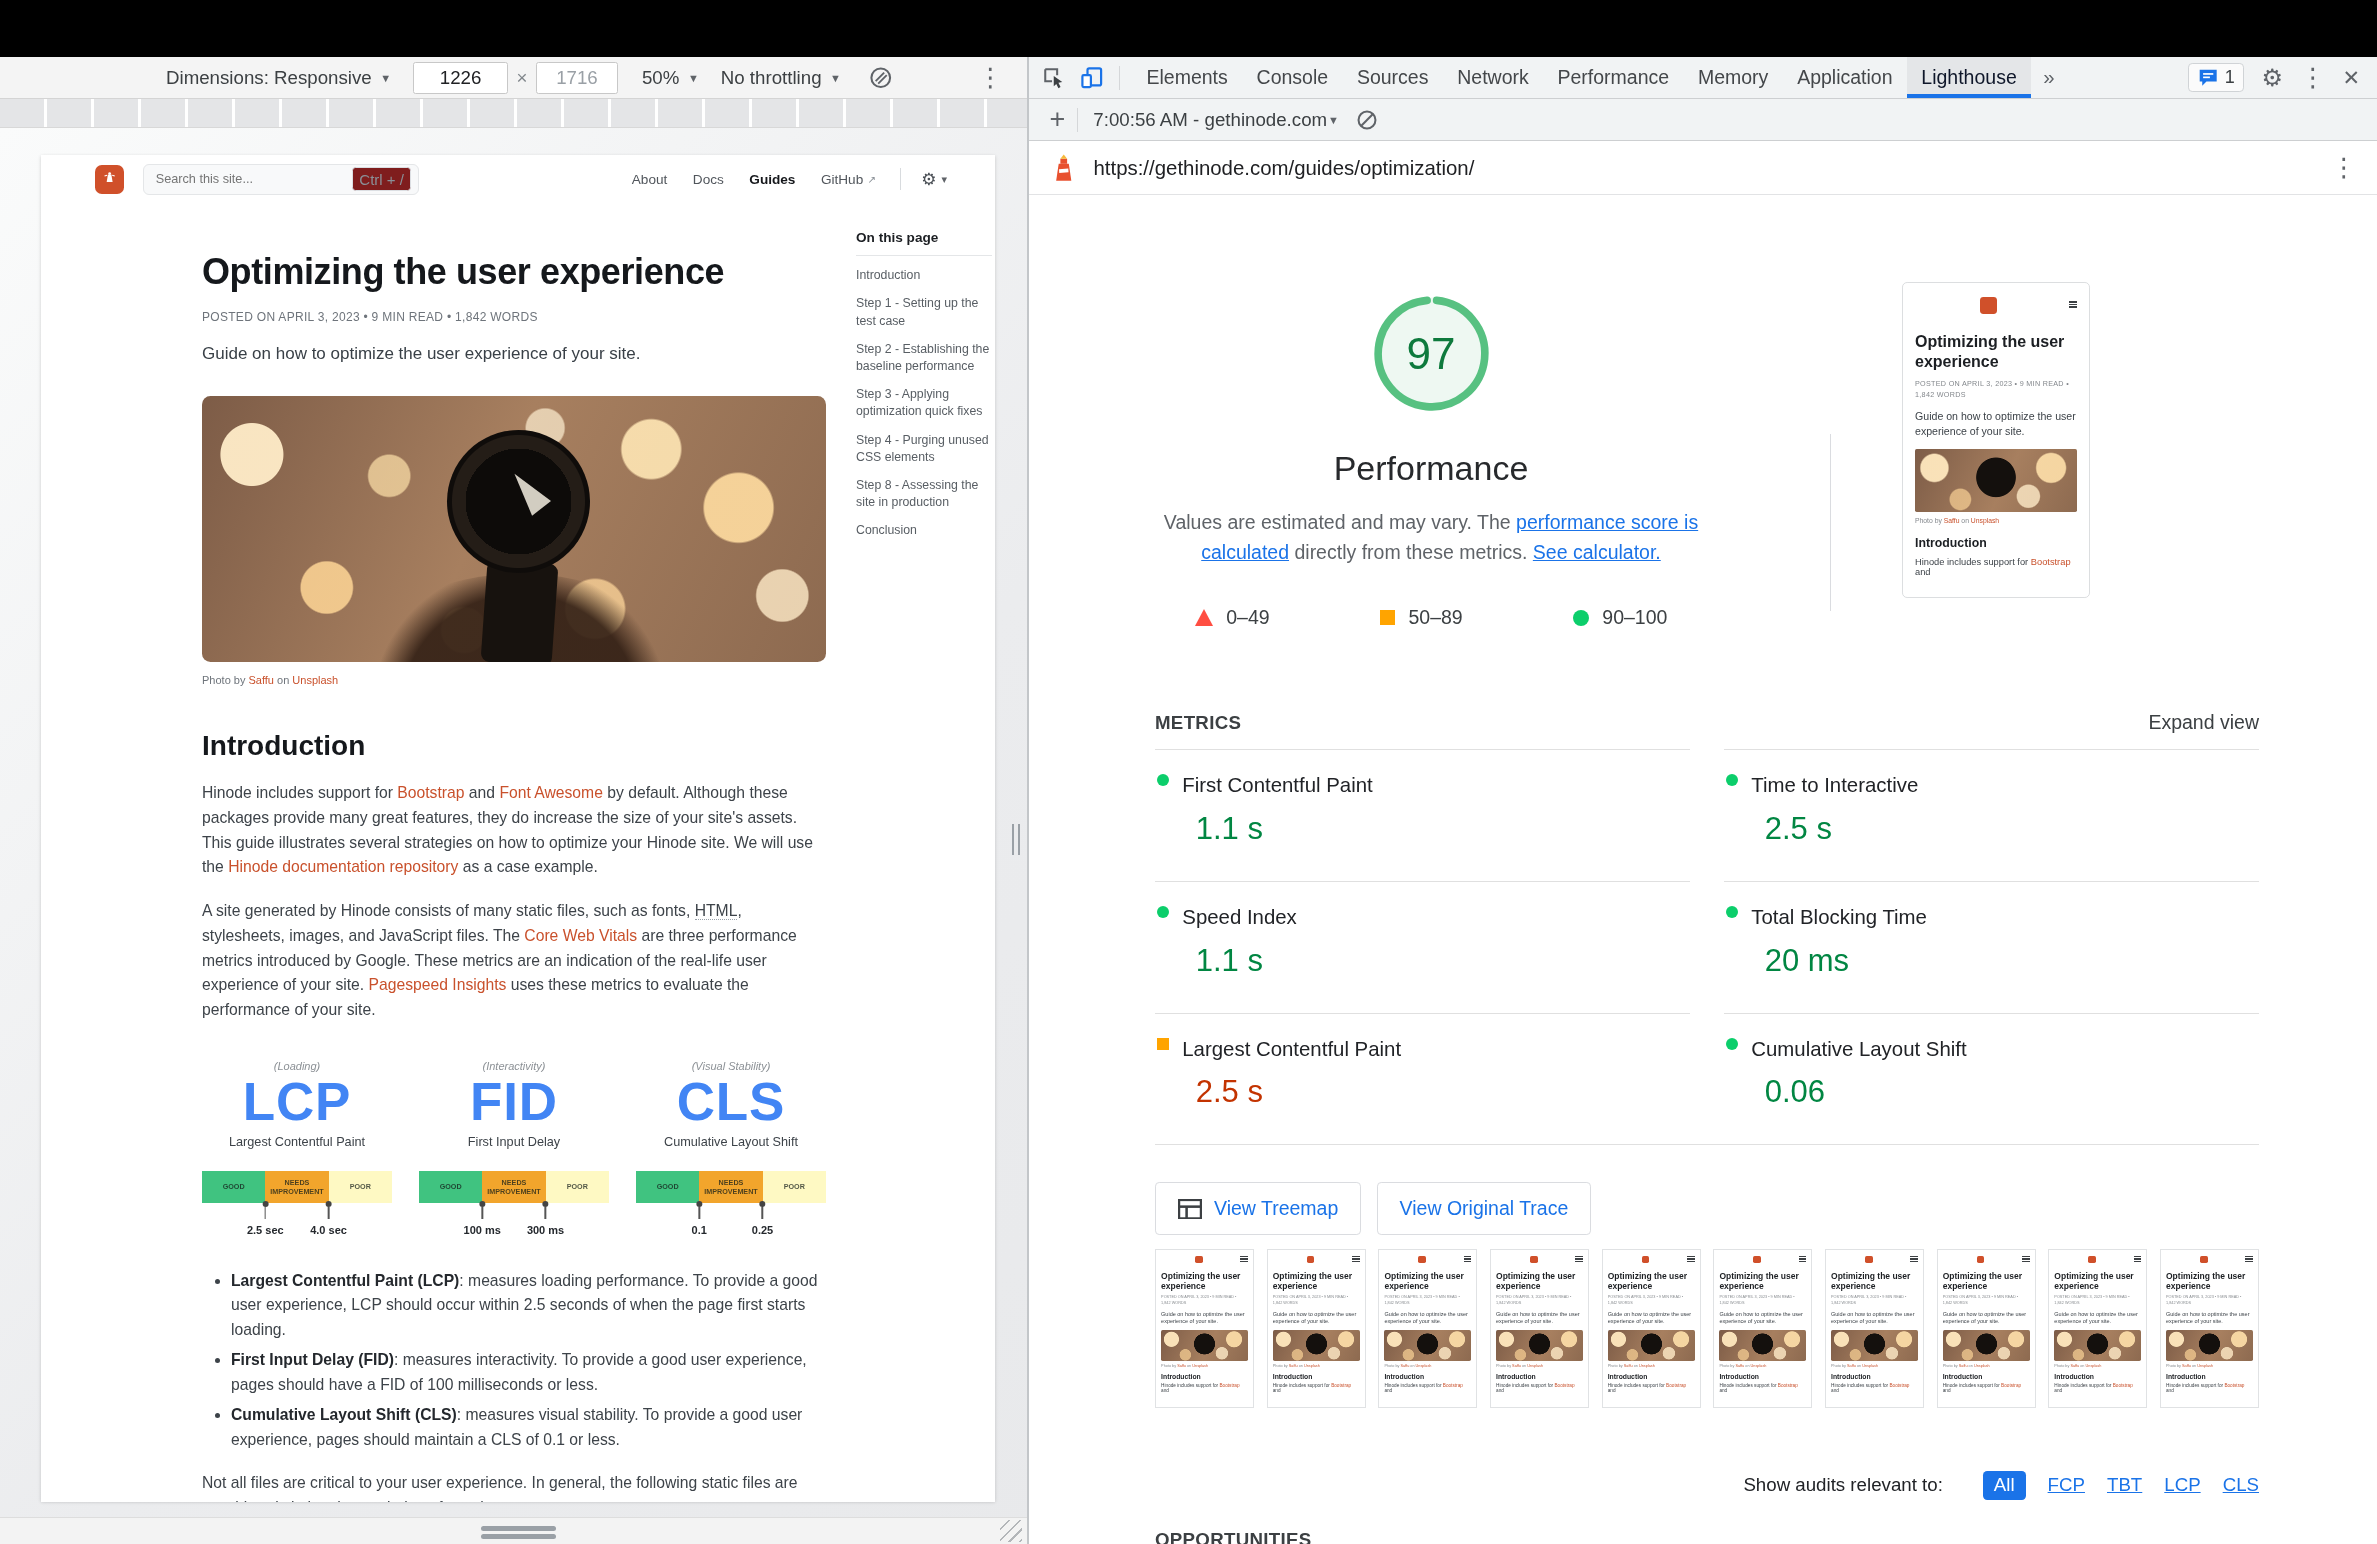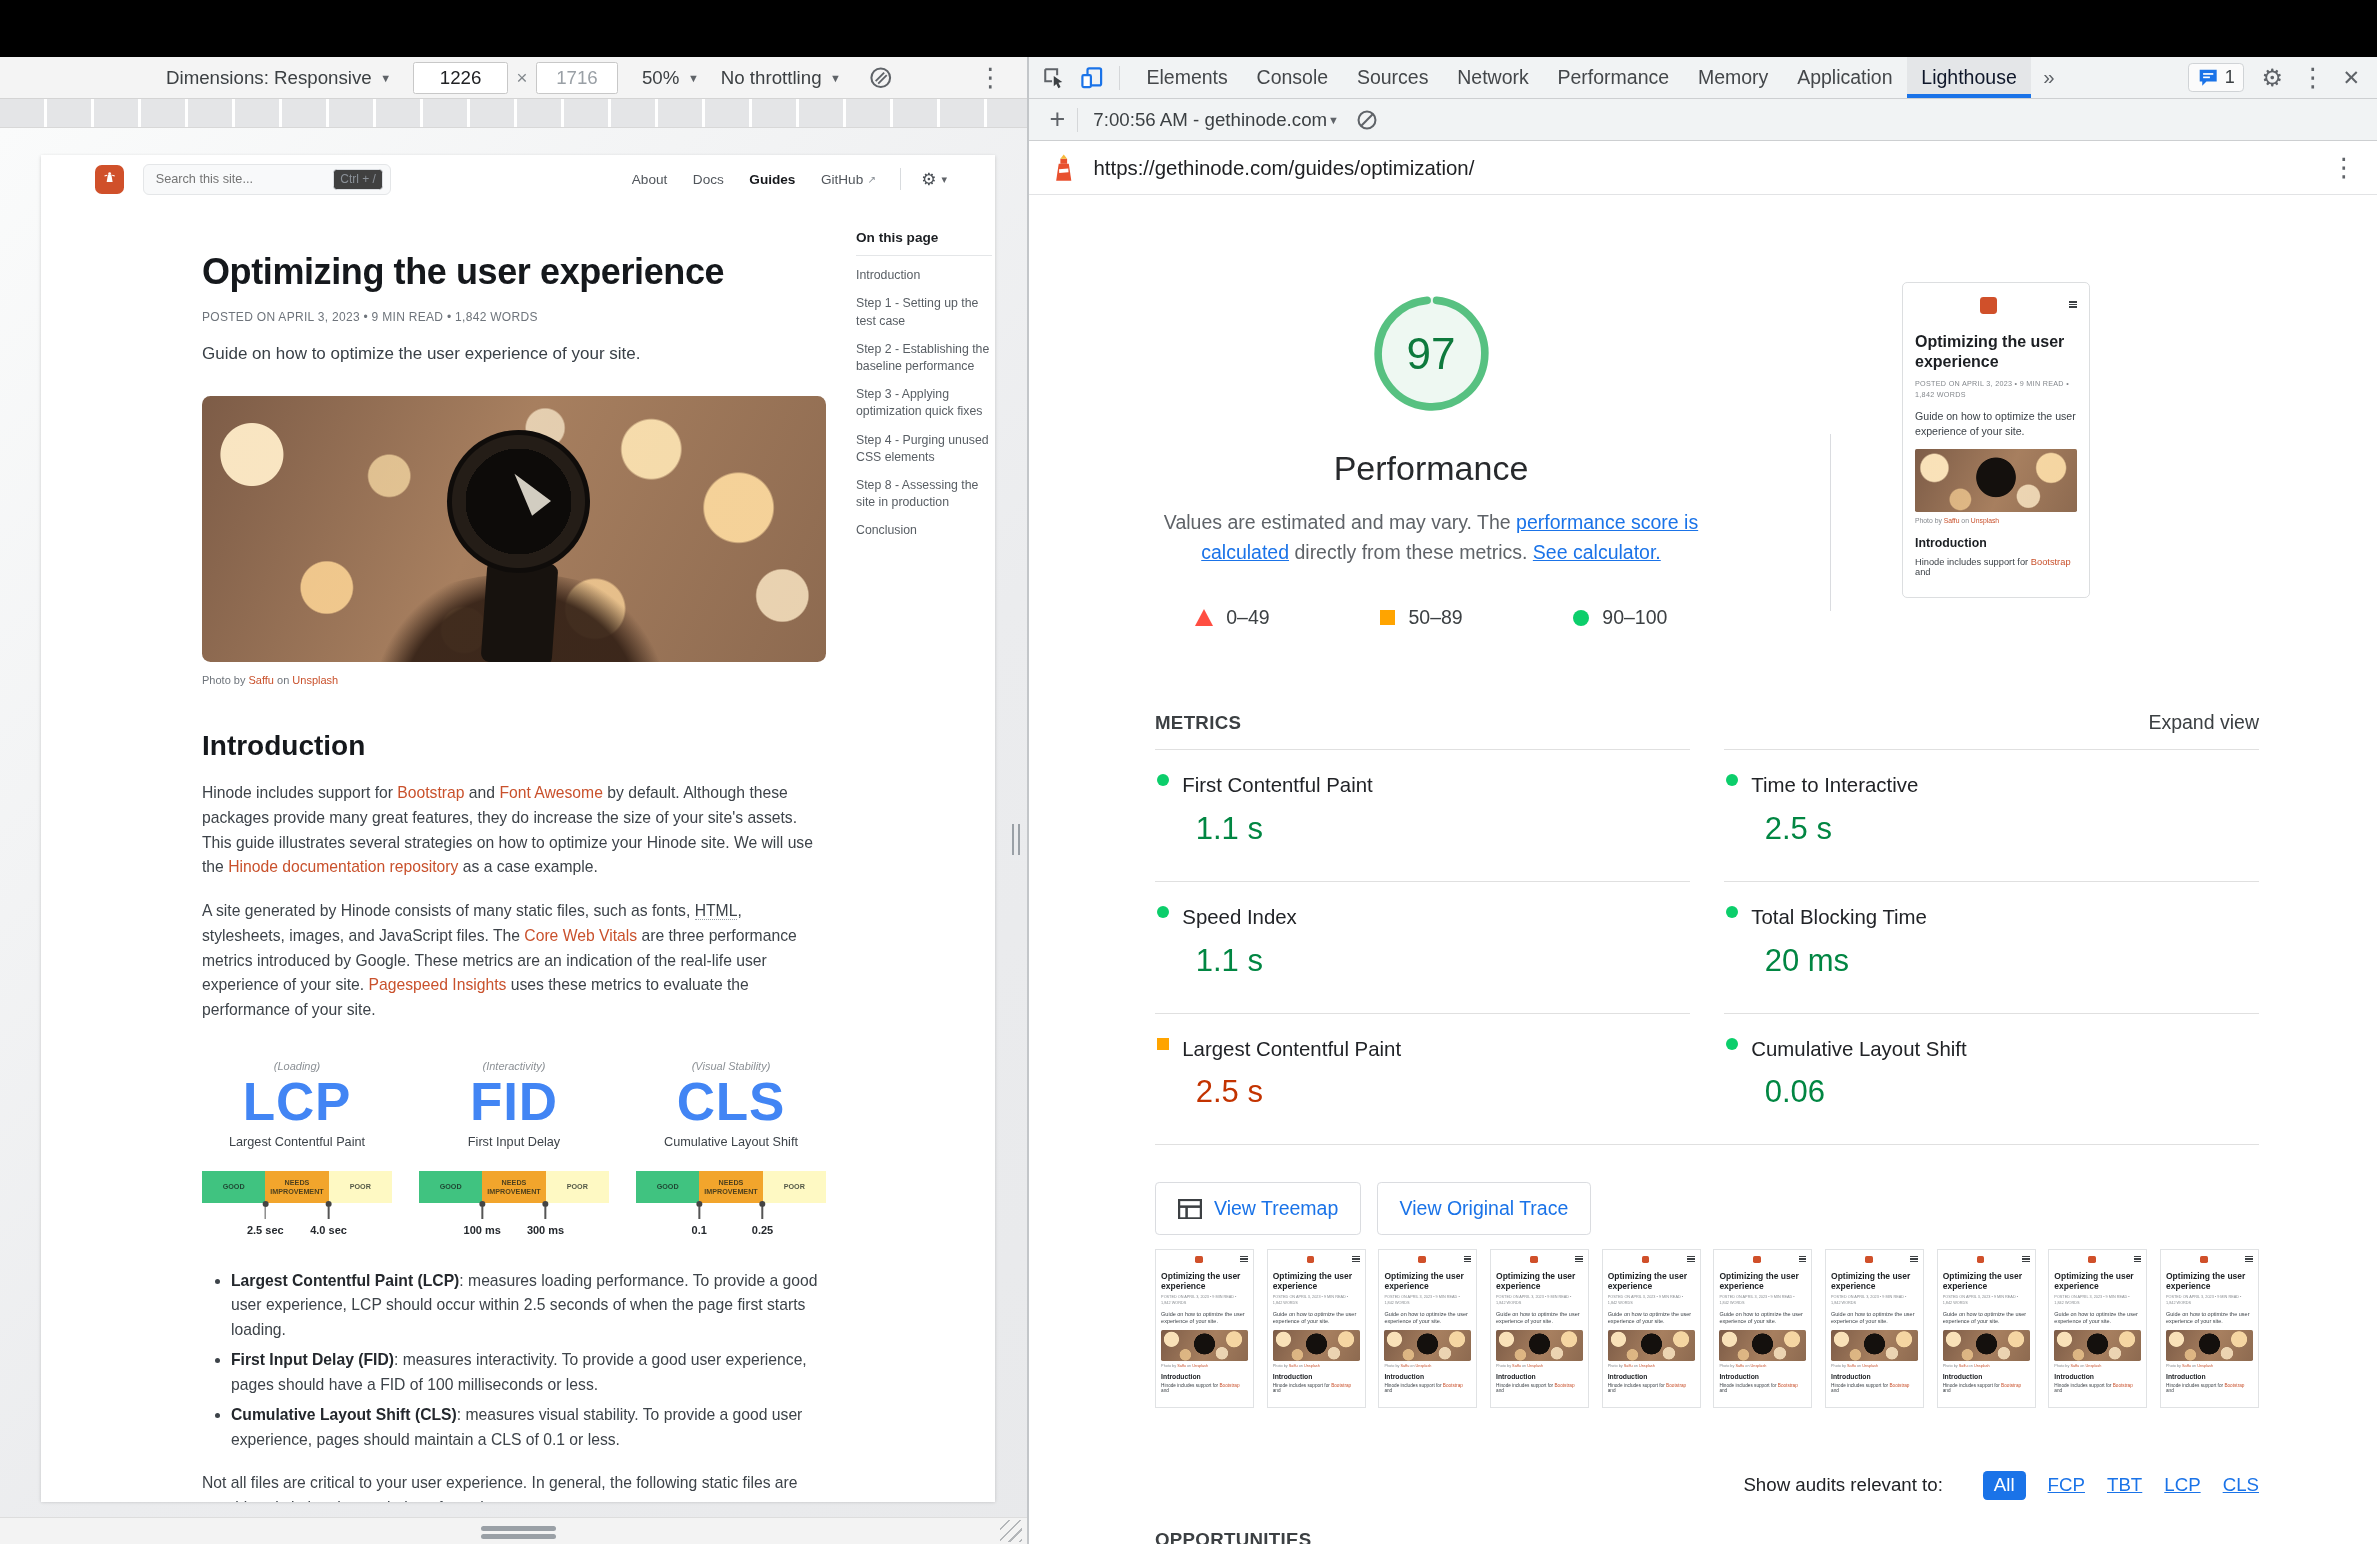--- a/index.html
+++ b/index.html
@@ -36,24 +36,24 @@
   .corner-grip { position:absolute; right:5.1px; bottom:3.4px; width:22px; height:22px; cursor:nwse-resize;
     background:repeating-linear-gradient(135deg, transparent 0 6px, #b3b6b9 6px 7.6px); }
   .pane-gutter-handle { position:absolute; right:3.4px; top:767px; width:12px; height:31px; display:flex; gap:3.4px; cursor:col-resize; }
   .pane-gutter-handle i { width:2.5px; height:31px; background:#9aa0a6; }
 
   
   .site-page { position:absolute; left:41px; top:98px; width:954px; height:1347px; background:#fff;
     box-shadow:0 0.8px 3.4px rgba(0,0,0,.18); overflow:hidden; }
   .site-header { height:48px; display:flex; align-items:center; padding:0 48px 0 54px; }
   .site-logo { width:29px; height:29px; border-radius:6.8px; background:#d0502a; display:flex; align-items:center; justify-content:center; cursor:pointer; }
-  .search-pill { margin-left:18.7px; width:248px; height:31px; background:#f8f9fa; border:0.8px solid #e4e6e8; border-radius:6px;
+  .search-pill { margin-left:18.7px; width:276px; height:31px; background:#f8f9fa; border:0.8px solid #e4e6e8; border-radius:6px;
     display:flex; align-items:center; padding:0 6.8px 0 12px; }
   .search-pill input { flex:1; border:none; outline:none; background:transparent; font-size:12.7px; color:#70757a; font-family:"Liberation Sans",sans-serif; }
-  .kbd-chip { font-size:12px; color:#8a9097; border:0.8px solid #dcdfe3; border-radius:3.4px; padding:2.5px 6px; background:#404040; }
+  .kbd-chip { font-size:15px; color:#8a9097; border:0.8px solid #dcdfe3; border-radius:3.4px; padding:2.5px 6px; background:#7f1d1d; }
   .site-nav { margin-left:auto; display:flex; align-items:center; gap:25.5px; font-size:13.6px; color:#51565c; }
   .site-nav .nav-item { cursor:pointer; display:flex; align-items:center; gap:4.2px; }
   .site-nav .nav-item.active { color:#16181c; font-weight:bold; }
   .ext-arrow { font-size:10.2px; color:#8a9097; }
   .nav-divider { width:0.8px; height:22px; background:#d8dbde; }
   .theme-toggle { display:flex; align-items:center; gap:5.1px; color:#4a4f55; font-size:17px; cursor:pointer; }
 
   .article { position:relative; width:624px; margin-left:161px; }
   .article-title { margin-top:48px; font-size:36px; font-weight:bold; color:#15181c; letter-spacing:-0.4px; }
   .article-meta { margin-top:17px; font-size:12px; color:#6e747b; letter-spacing:0.3px; }

